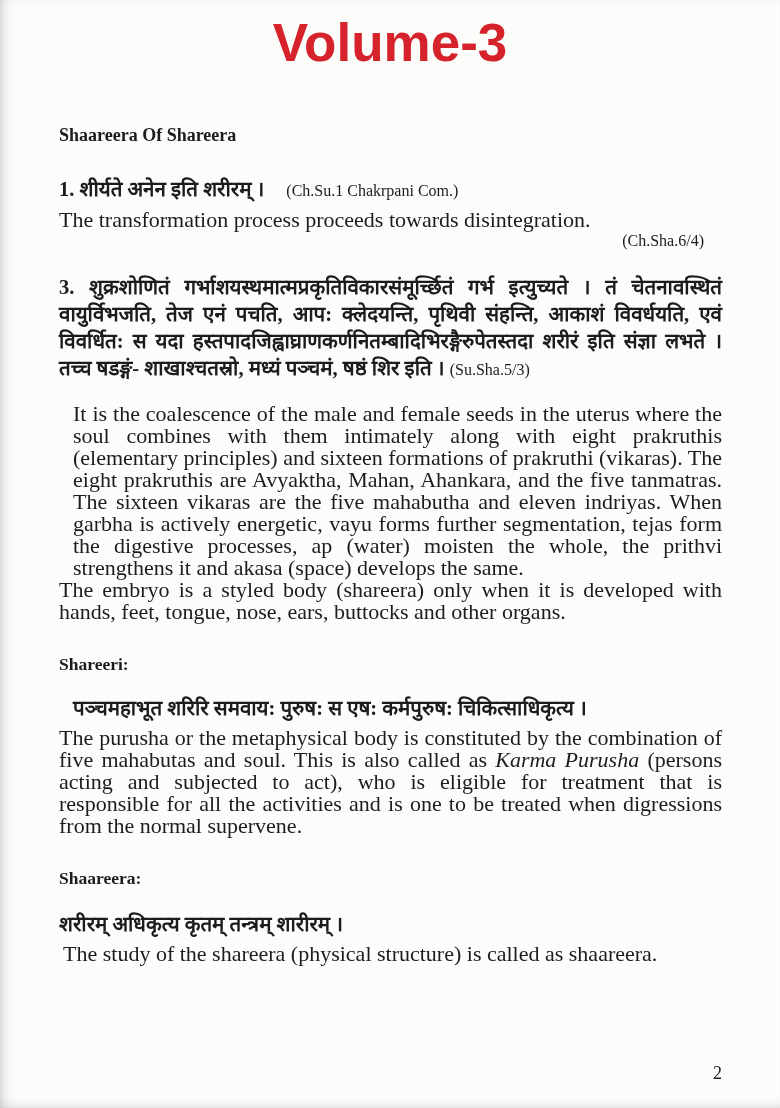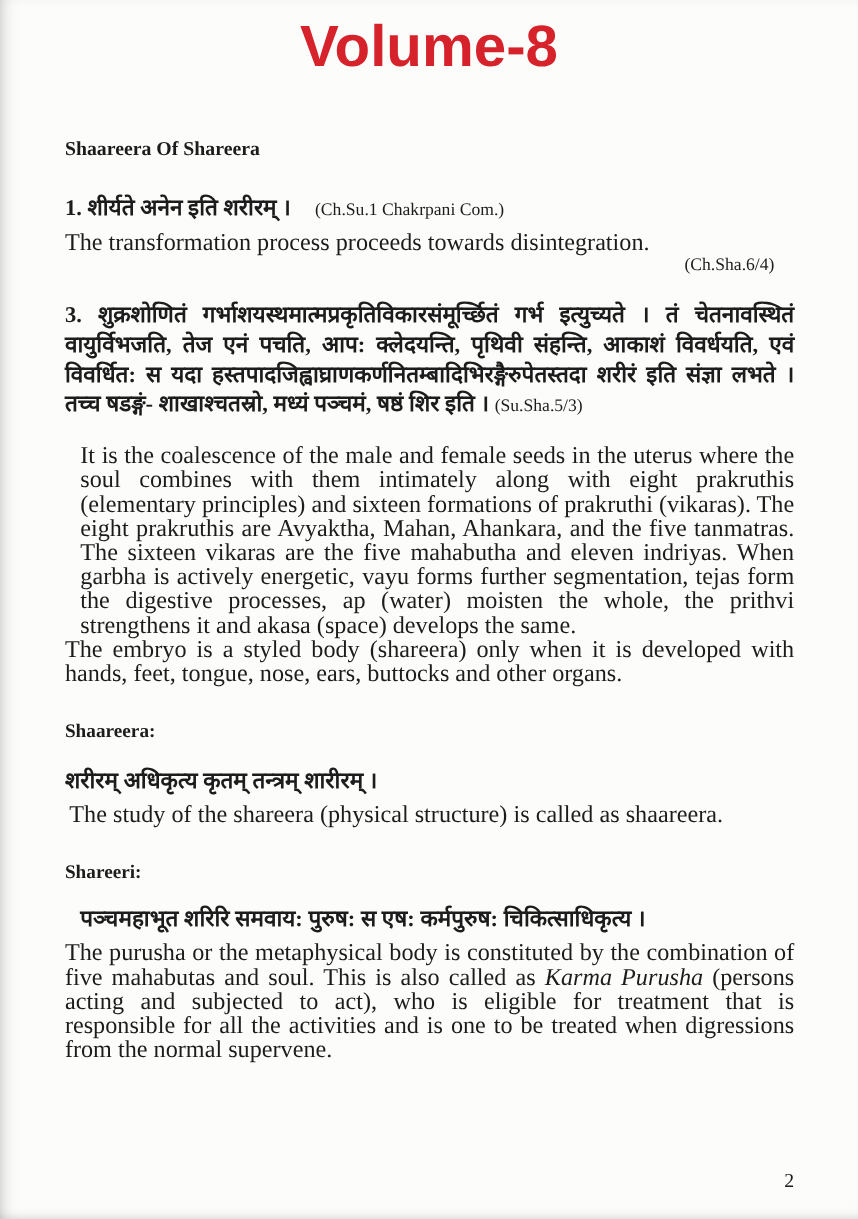--- a/index.html
+++ b/index.html
@@ -80,21 +80,21 @@
     bottom: 24px;
     font-size: 18px;
   }
   em.kp { font-style: italic; }
 </style>
 </head>
 <body>
 
 <div class="page">
 
-  <h1 class="title" style="color: rgb(214, 35, 43);">Volume-8</h1>
+  <h1 class="title" style="color: rgb(214, 35, 43);">Volume-3</h1>
 
   <div class="content">
 
     <h2 class="heading">Shaareera Of Shareera</h2>
 
     <section>
       <p class="sanskrit v1-line">
         <span>1. शीर्यते अनेन इति शरीरम् ।</span><span class="ref ref-inline">(Ch.Su.1 Chakrpani Com.)</span>
       </p>
       <p class="english">The transformation process proceeds towards disintegration.</p>
@@ -107,30 +107,30 @@
     <section>
       <p class="sanskrit justify mt24">
         <span>3. शुक्रशोणितं गर्भाशयस्थमात्मप्रकृतिविकारसंमूर्च्छितं गर्भ इत्युच्यते । तं चेतनावस्थितं वायुर्विभजति, तेज एनं पचति, आप: क्लेदयन्ति, पृथिवी संहन्ति, आकाशं विवर्धयति, एवं विवर्धित: स यदा हस्तपादजिह्वाघ्राणकर्णनितम्बादिभिरङ्गैरुपेतस्तदा शरीरं इति संज्ञा लभते । तच्च षडङ्गं- शाखाश्चतस्रो, मध्यं पञ्चमं, षष्ठं शिर इति ।</span>
         <span class="ref">(Su.Sha.5/3)</span>
       </p>
       <p class="english justify mt20">It is the coalescence of the male and female seeds in the uterus where the soul combines with them intimately along with eight prakruthis (elementary principles) and sixteen formations of prakruthi (vikaras). The eight prakruthis are Avyaktha, Mahan, Ahankara, and the five tanmatras. The sixteen vikaras are the five mahabutha and eleven indriyas. When garbha is actively energetic, vayu forms further segmentation, tejas form the digestive processes, ap (water) moisten the whole, the prithvi strengthens it and akasa (space) develops the same.</p>
       <p class="english justify no-gap">The embryo is a styled body (shareera) only when it is developed with hands, feet, tongue, nose, ears, buttocks and other organs.</p>
     </section>
 
     <section>
-      <h3 class="subheading">Shaareera:</h3>
-      <p class="sanskrit mt22">शरीरम् अधिकृत्य कृतम् तन्त्रम् शारीरम् ।</p>
-      <p class="english indent1">The study of the shareera  (physical structure) is called as shaareera.</p>
-    </section>
-
-    <section>
       <h3 class="subheading">Shareeri:</h3>
       <p class="sanskrit mt20">पञ्चमहाभूत शरिरि समवाय: पुरुष: स एष: कर्मपुरुष: चिकित्साधिकृत्य ।</p>
       <p class="english justify">
         <span>The purusha or the metaphysical body is constituted by the combination of five mahabutas and soul. This is also called as </span><em class="kp">Karma Purusha</em><span> (persons acting and subjected to act), who is eligible for treatment that is responsible for all the activities and is one to be treated when digressions from the normal supervene.</span>
       </p>
+    </section>
+
+    <section>
+      <h3 class="subheading">Shaareera:</h3>
+      <p class="sanskrit mt22">शरीरम् अधिकृत्य कृतम् तन्त्रम् शारीरम् ।</p>
+      <p class="english indent1">The study of the shareera  (physical structure) is called as shaareera.</p>
     </section>
 
   </div>
 
   <div class="page-number">2</div>
 
 </div>
 
 </body></html>

